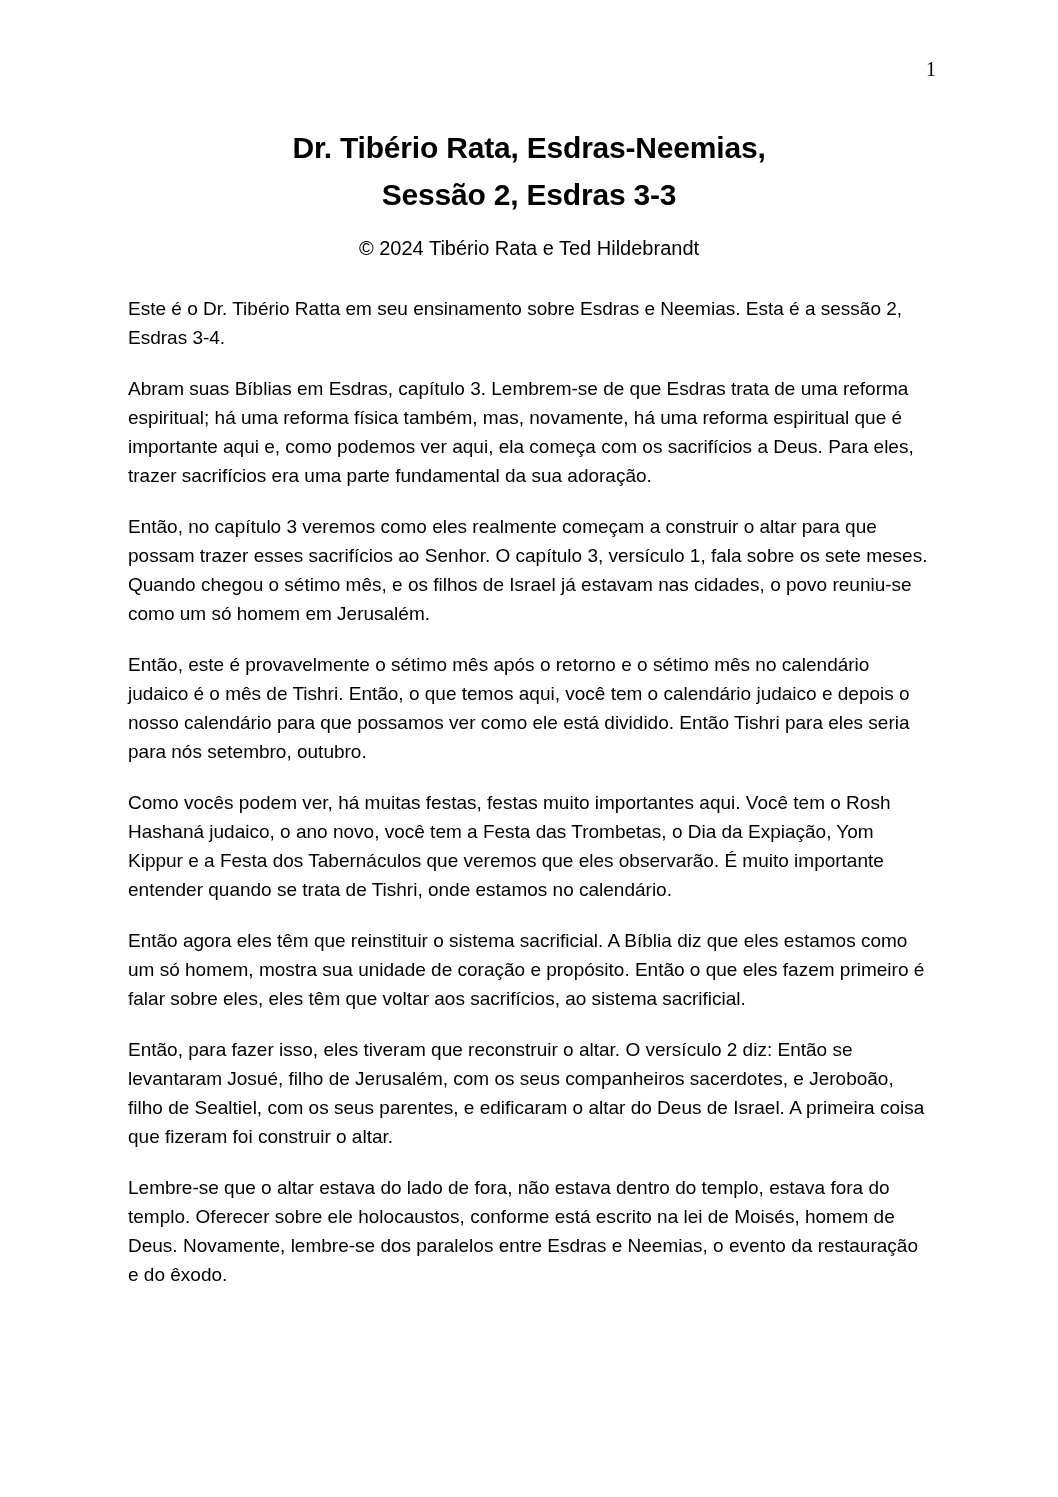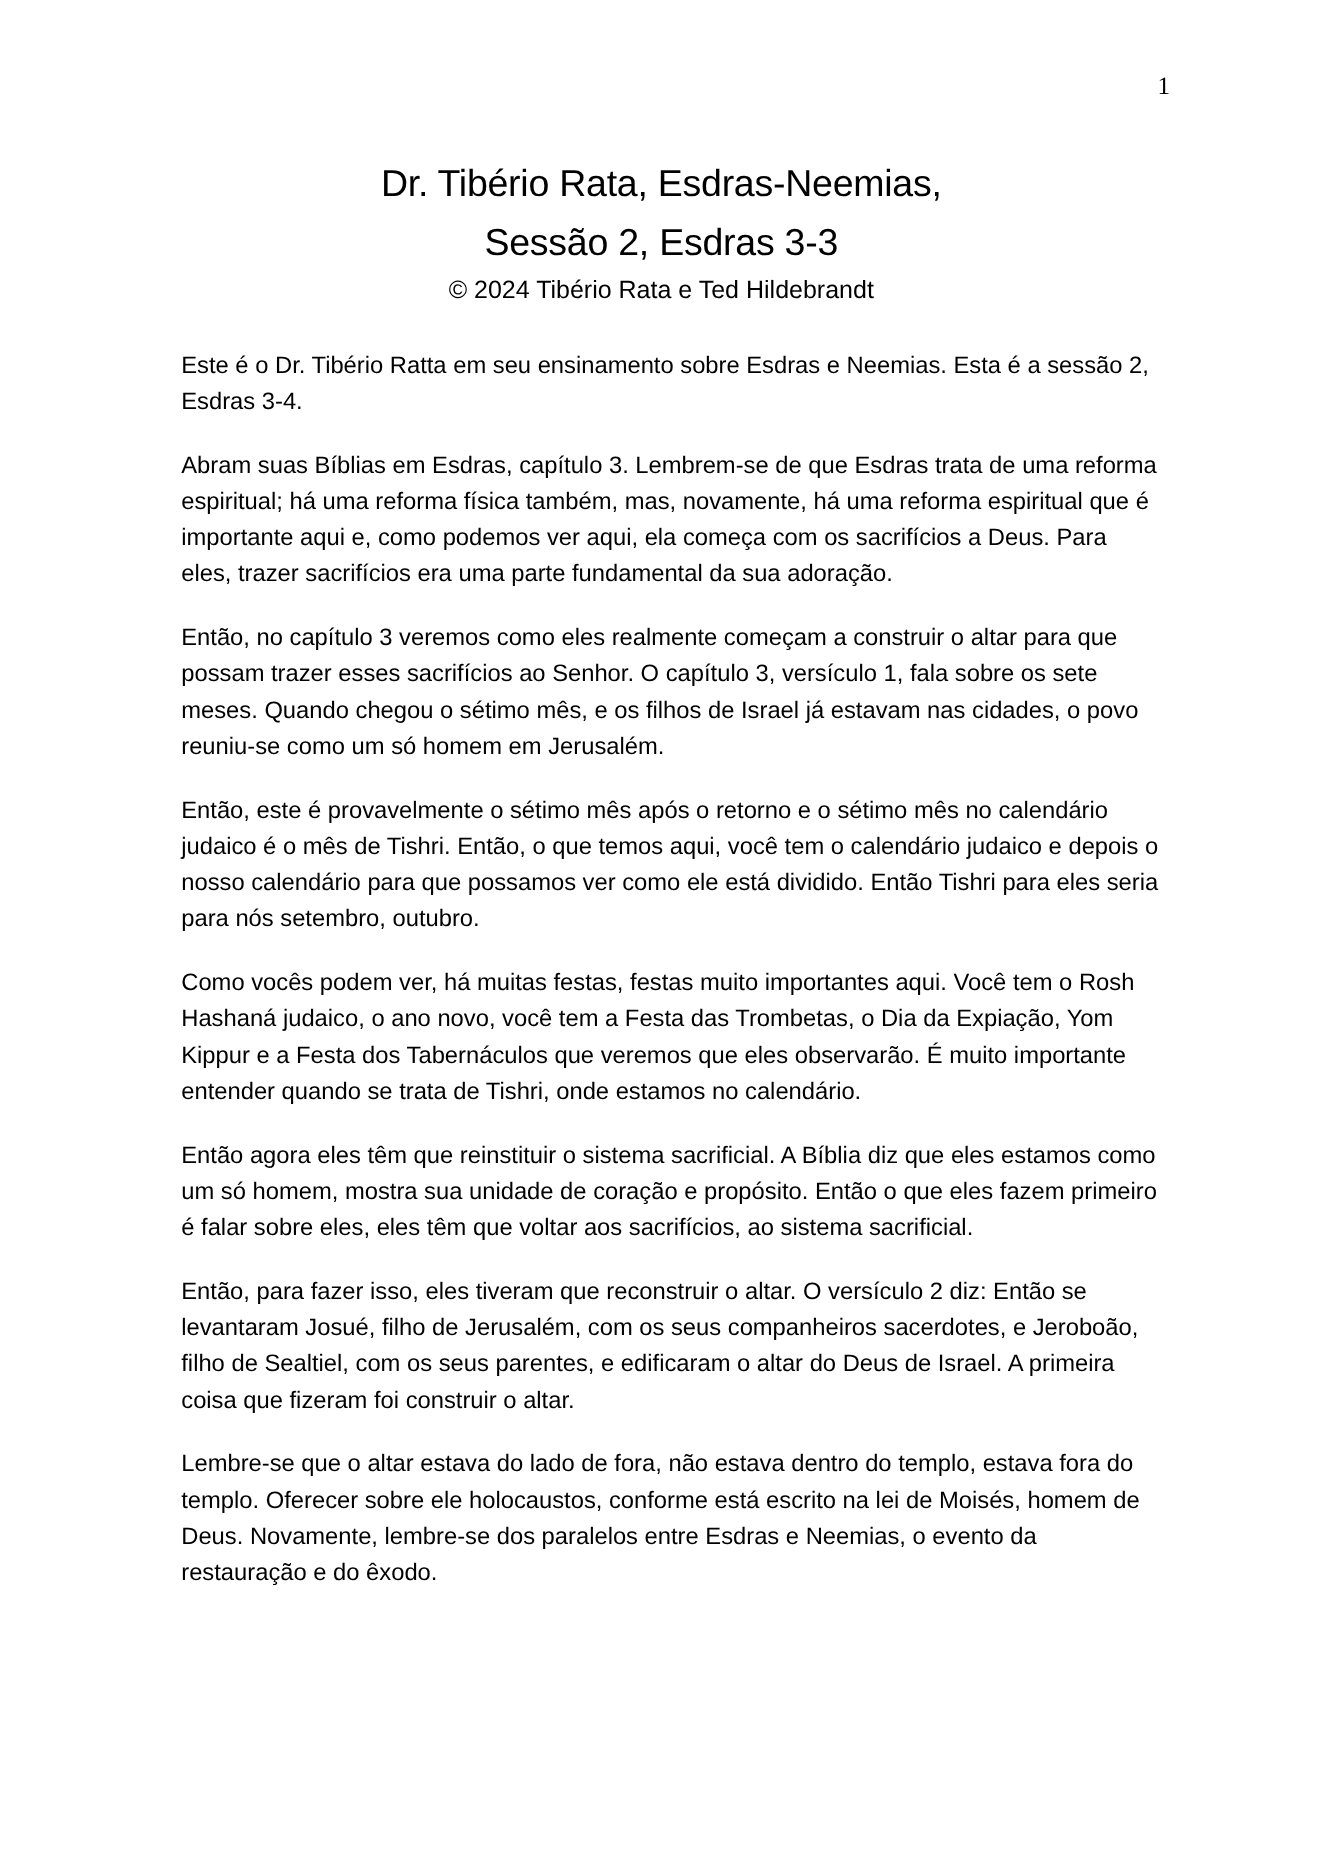--- a/index.html
+++ b/index.html
@@ -28,33 +28,32 @@
   .content {
     width: 802px;
     margin: 0 auto;
   }
   .doc-header {
     padding-top: 124px;
     text-align: center;
   }
   .doc-title {
     font-size: 30px;
-    font-weight: 400;
+    font-weight: 700;
     line-height: 47px;
     letter-spacing: -0.2px;
   }
   .doc-copyright {
     font-size: 20px;
     line-height: 28px;
-    margin-top: 0;
+    margin-top: 16px;
   }
   .doc-body {
     margin-top: 32px;
     text-align: left;
-    margin-left: 17px;
   }
   .doc-body p {
     font-size: 19px;
     line-height: 29px;
     margin: 0 0 22px 0;
   }
 </style>
 </head>
 <body>
 

